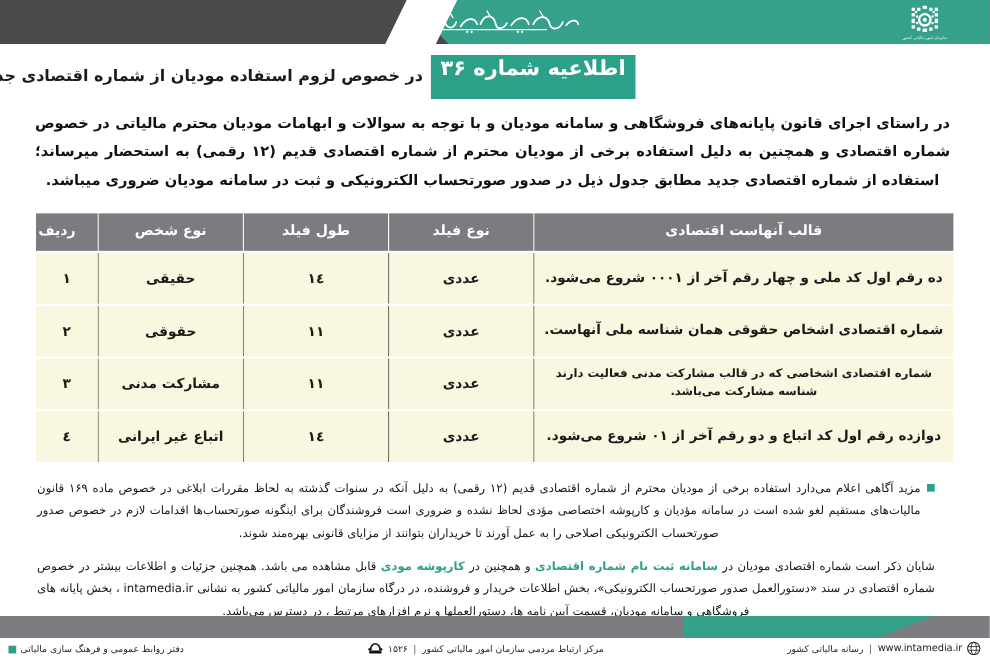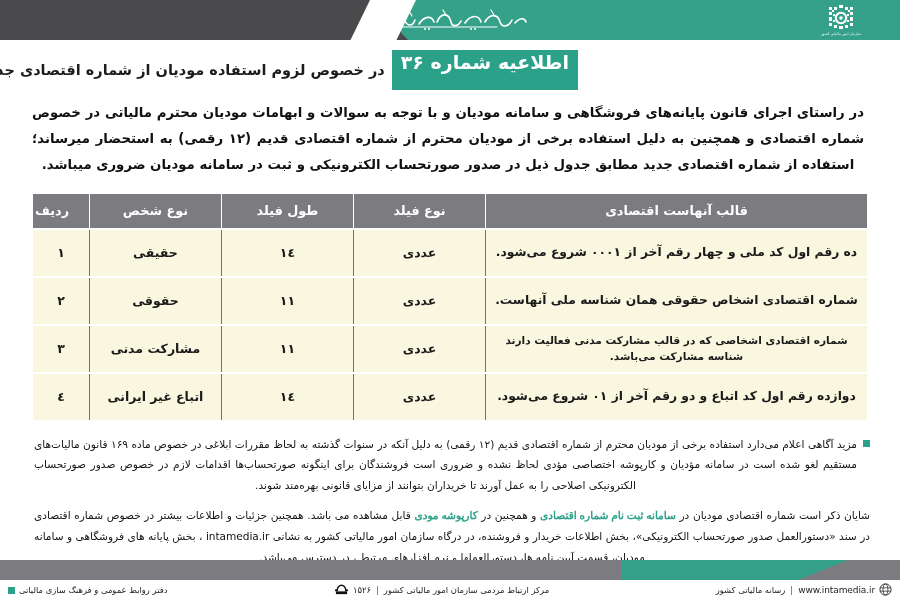--- a/index.html
+++ b/index.html
@@ -162,21 +162,21 @@
   .col-radif  { width: 56px; }
   .col-person { width: 132px; }
   .col-len    { width: 132px; }
   .col-type   { width: 132px; }
   .col-format { width: auto; }
   td.fmt { text-align: center; font-size: 12.3px; }
   td.fmt.small { font-size: 10.6px; line-height: 1.5; margin-top: 47px; }
 
   
   .notes {
-    margin: 12px 30px 0 34px;
+    margin: 12px 50px 0 34px;
   }
   .note {
     display: flex;
     align-items: flex-start;
     gap: 6px;
     margin-bottom: 9px;
   }
   .note-bullet {
     flex: 0 0 auto;
     width: 7px;
@@ -187,21 +187,21 @@
   .note-text {
     flex: 1 1 auto;
     font-size: 10.6px;
     line-height: 1.95;
     text-align: justify;
     text-align-last: center;
     color: #141414;
     letter-spacing: -.05px;
   }
   .note-text.no-bullet { }
-  .hl { color: #2ba189; font-weight: bold; font-family: Liberation Serif, serif; }
+  .hl { color: #2ba189; font-weight: bold; }
   .ltr { direction: ltr; unicode-bidi: isolate; display: inline-block; }
 
   
   .footer {
     position: absolute;
     bottom: 0;
     right: 0;
     width: 900px;
   }
   .footer-bar {

